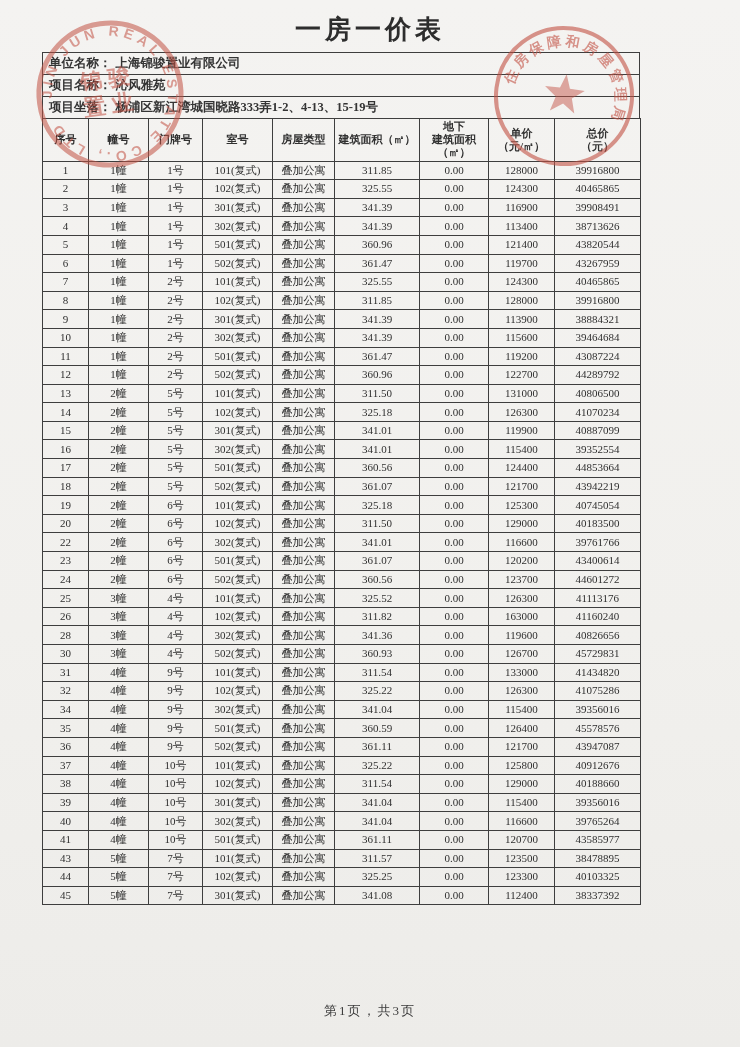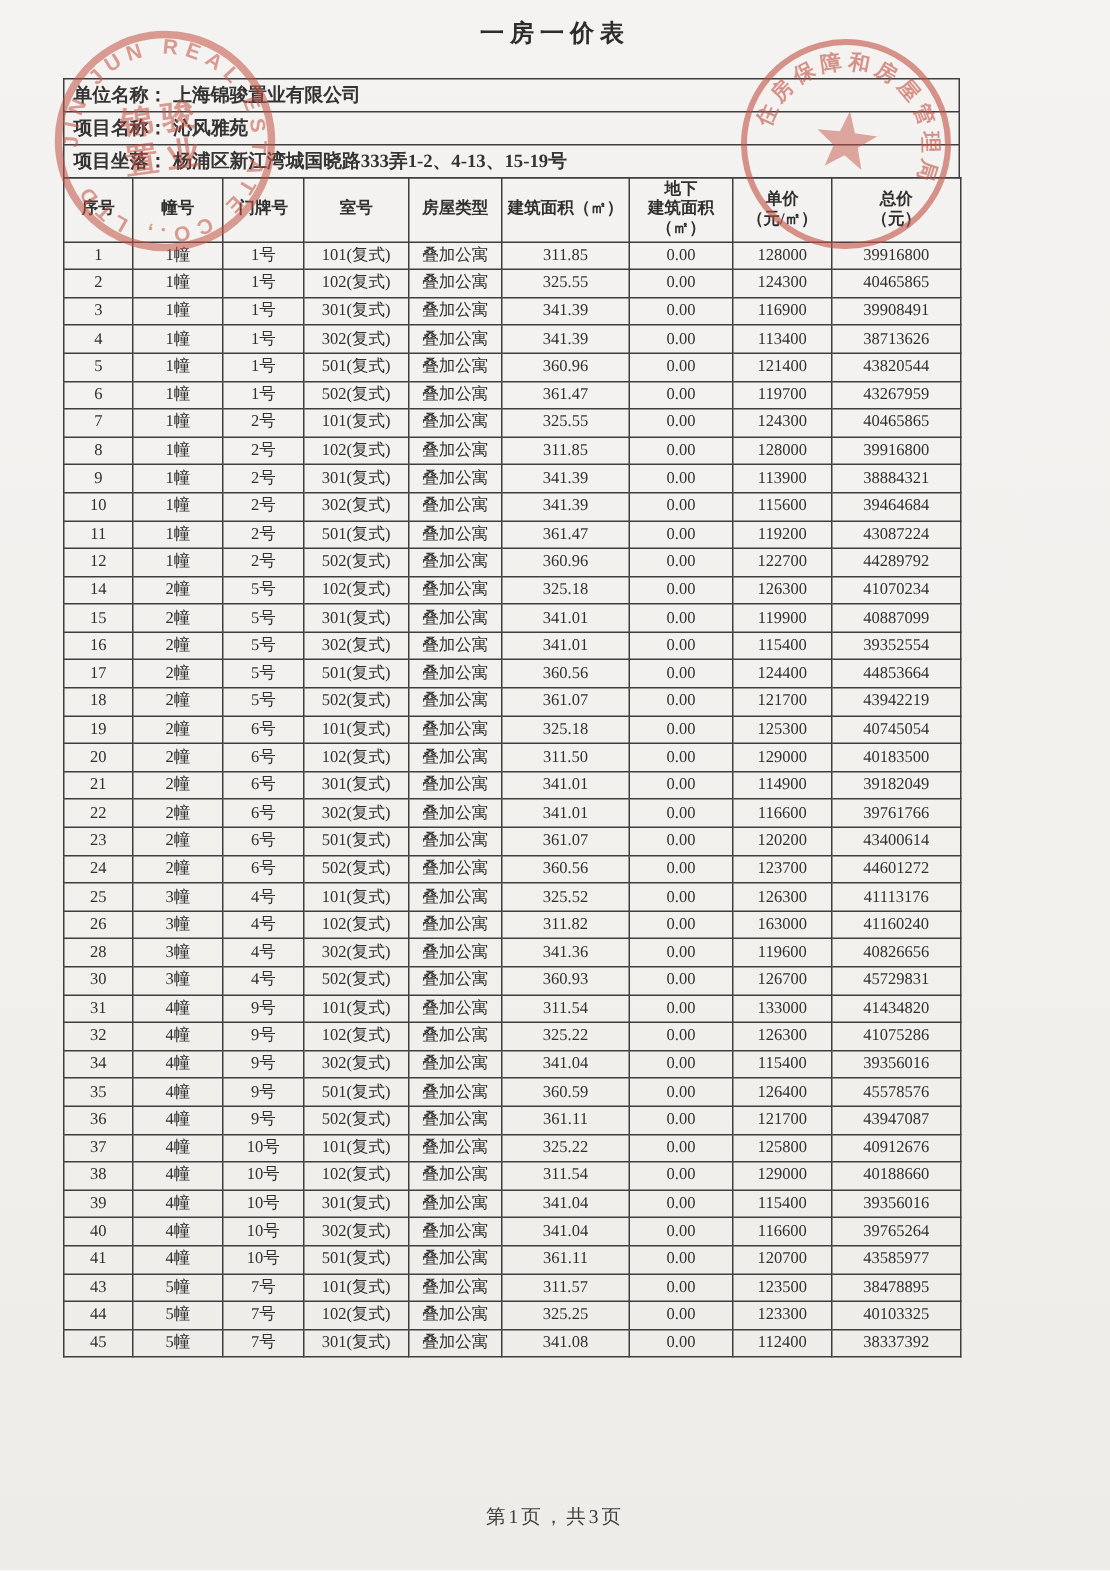--- a/index.html
+++ b/index.html
@@ -3,21 +3,21 @@
 <meta charset="utf-8">
 <style>
   html,body { margin:0; padding:0; background:#ffffff; }
   .page {
     position:relative; width:740px; height:1047px; overflow:hidden;
     background:linear-gradient(180deg,#f4f3f1 0%,#f1f0ed 60%,#edecE9 100%);
     font-family:"Liberation Serif","DejaVu Serif",serif; color:#333;
   }
   .title {
     position:absolute; top:12px; left:0; width:100%; margin:0;
-    text-align:center; font-size:16px; font-weight:bold; letter-spacing:4px; color:#2d2d2d;
+    text-align:center; font-size:26px; font-weight:bold; letter-spacing:4px; color:#2d2d2d;
   }
   .doc { position:absolute; left:42px; top:52px; width:598px; }
   .info-table { width:100%; border-collapse:collapse; }
   .info-table td {
     border:1px solid #3e3e3e; height:19px; padding:1px 6px;
     font-size:12.5px; font-weight:bold; color:#343434; text-align:left;
   }
   .info-label { margin-right:4px; }
   .price-table { width:100%; border-collapse:collapse; table-layout:fixed; margin-top:-1px; }
   .price-table th {
@@ -222,20 +222,31 @@
             <td>1幢</td>
             <td>2号</td>
             <td>502(复式)</td>
             <td>叠加公寓</td>
             <td>360.96</td>
             <td>0.00</td>
             <td>122700</td>
             <td>44289792</td>
           </tr>
           <tr>
+            <td>13</td>
+            <td>2幢</td>
+            <td>5号</td>
+            <td>101(复式)</td>
+            <td>叠加公寓</td>
+            <td>311.50</td>
+            <td>0.00</td>
+            <td>131000</td>
+            <td>40806500</td>
+          </tr>
+          <tr>
             <td>14</td>
             <td>2幢</td>
             <td>5号</td>
             <td>102(复式)</td>
             <td>叠加公寓</td>
             <td>325.18</td>
             <td>0.00</td>
             <td>126300</td>
             <td>41070234</td>
           </tr>
@@ -297,31 +308,20 @@
           <tr>
             <td>20</td>
             <td>2幢</td>
             <td>6号</td>
             <td>102(复式)</td>
             <td>叠加公寓</td>
             <td>311.50</td>
             <td>0.00</td>
             <td>129000</td>
             <td>40183500</td>
-          </tr>
-          <tr>
-            <td>21</td>
-            <td>2幢</td>
-            <td>6号</td>
-            <td>301(复式)</td>
-            <td>叠加公寓</td>
-            <td>341.01</td>
-            <td>0.00</td>
-            <td>114900</td>
-            <td>39182049</td>
           </tr>
           <tr>
             <td>22</td>
             <td>2幢</td>
             <td>6号</td>
             <td>302(复式)</td>
             <td>叠加公寓</td>
             <td>341.01</td>
             <td>0.00</td>
             <td>116600</td>

